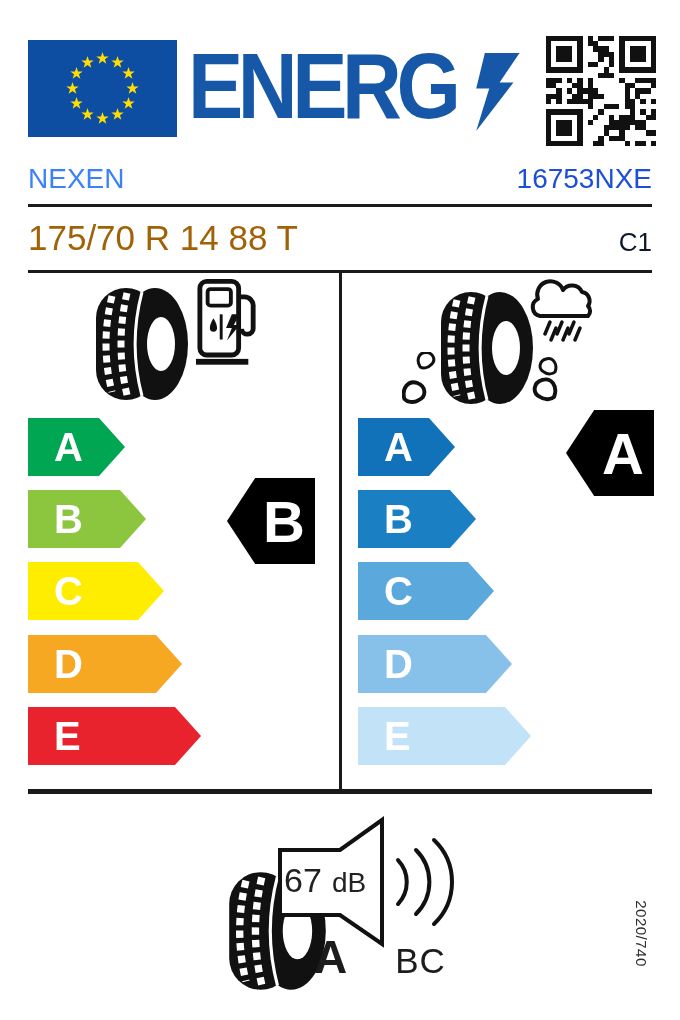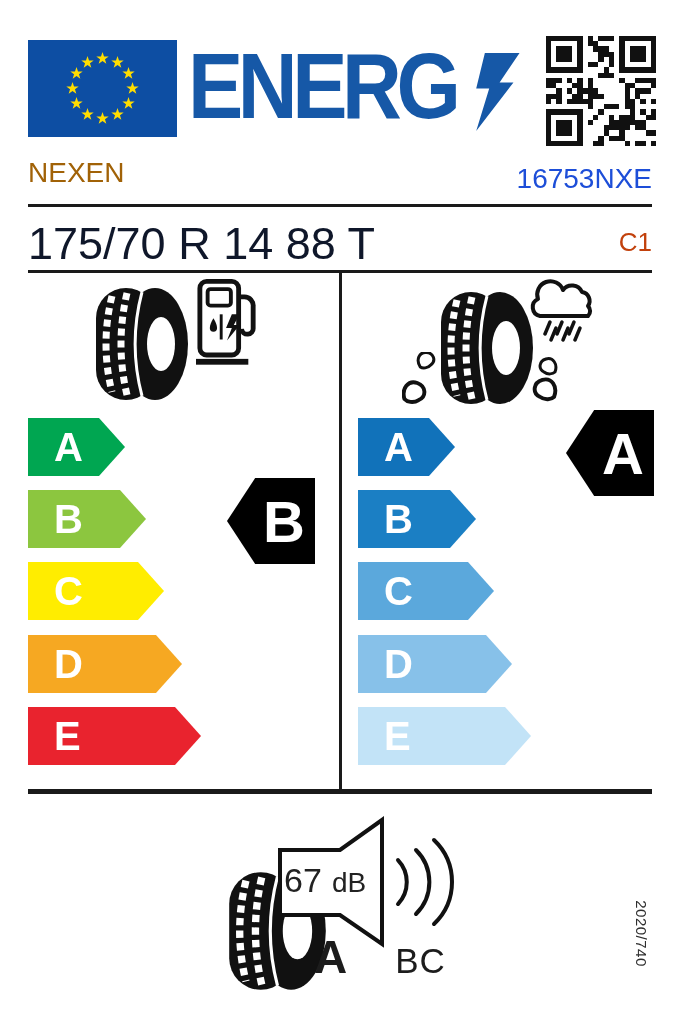--- a/index.html
+++ b/index.html
@@ -8,24 +8,24 @@
 
   
   .flag{position:absolute;left:28px;top:40px;width:149px;height:97px;}
   .logo{position:absolute;left:188px;top:48px;display:flex;align-items:flex-start;}
   .logo-text{font-size:92px;line-height:76px;font-weight:700;letter-spacing:-6px;
              color:#1658a7;transform:scaleX(.9);transform-origin:left top;}
   .bolt{width:52px;height:88px;margin-left:-14px;}
   .qr{position:absolute;left:546px;top:36px;width:110px;height:110px;}
 
   
-  .supplier{position:absolute;left:28px;top:157px;font-size:28px;color:#a16207;}
+  .supplier{position:absolute;left:28px;top:163px;font-size:28px;color:#3b82f6;}
   .type-id{position:absolute;right:28px;top:163px;font-size:28px;color:#1d4ed8;}
-  .size{position:absolute;left:28px;top:218px;font-size:45px;color:#0f172a;}
-  .tire-class{position:absolute;right:28px;top:227px;font-size:26px;color:#c2410c;}
+  .size{position:absolute;left:28px;top:218px;font-size:35px;color:#a16207;}
+  .tire-class{position:absolute;right:28px;top:227px;font-size:26px;color:#0f172a;}
   .hr{position:absolute;left:28px;width:624px;background:#1a1a1a;}
   .hr1{top:204px;height:3px;}
   .hr2{top:270px;height:3px;}
   .hr3{top:789px;height:5px;}
   .vdivider{position:absolute;left:339px;top:273px;width:3px;height:516px;background:#1a1a1a;}
 
   
   .tire-fuel{position:absolute;left:92px;top:284px;width:100px;height:120px;}
   .pump{position:absolute;left:196px;top:278px;width:62px;height:92px;}
   .tire-wet{position:absolute;left:437px;top:288px;width:100px;height:120px;}

